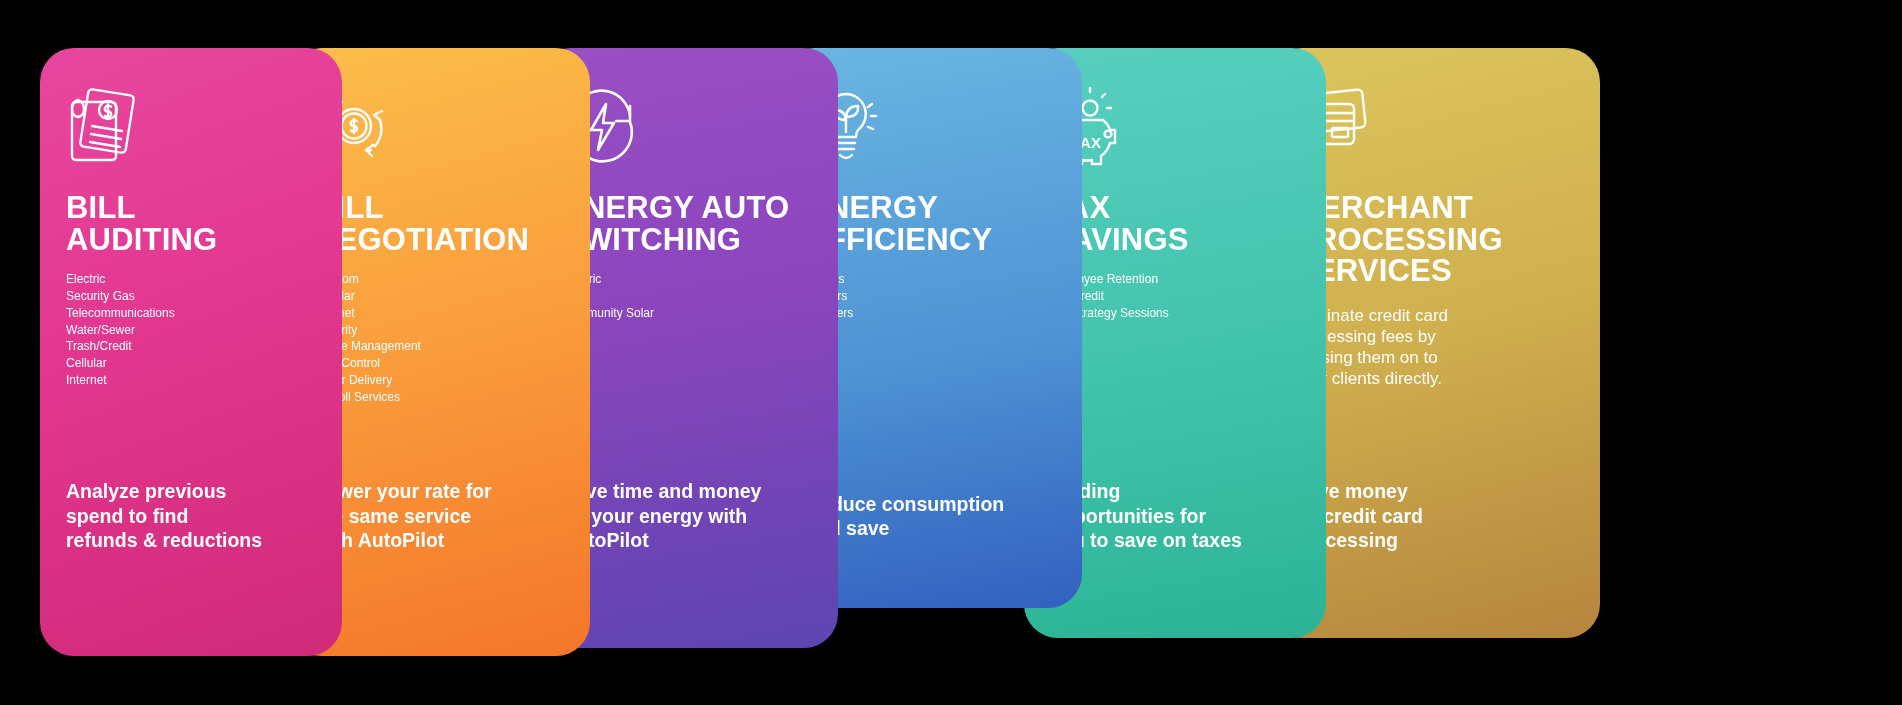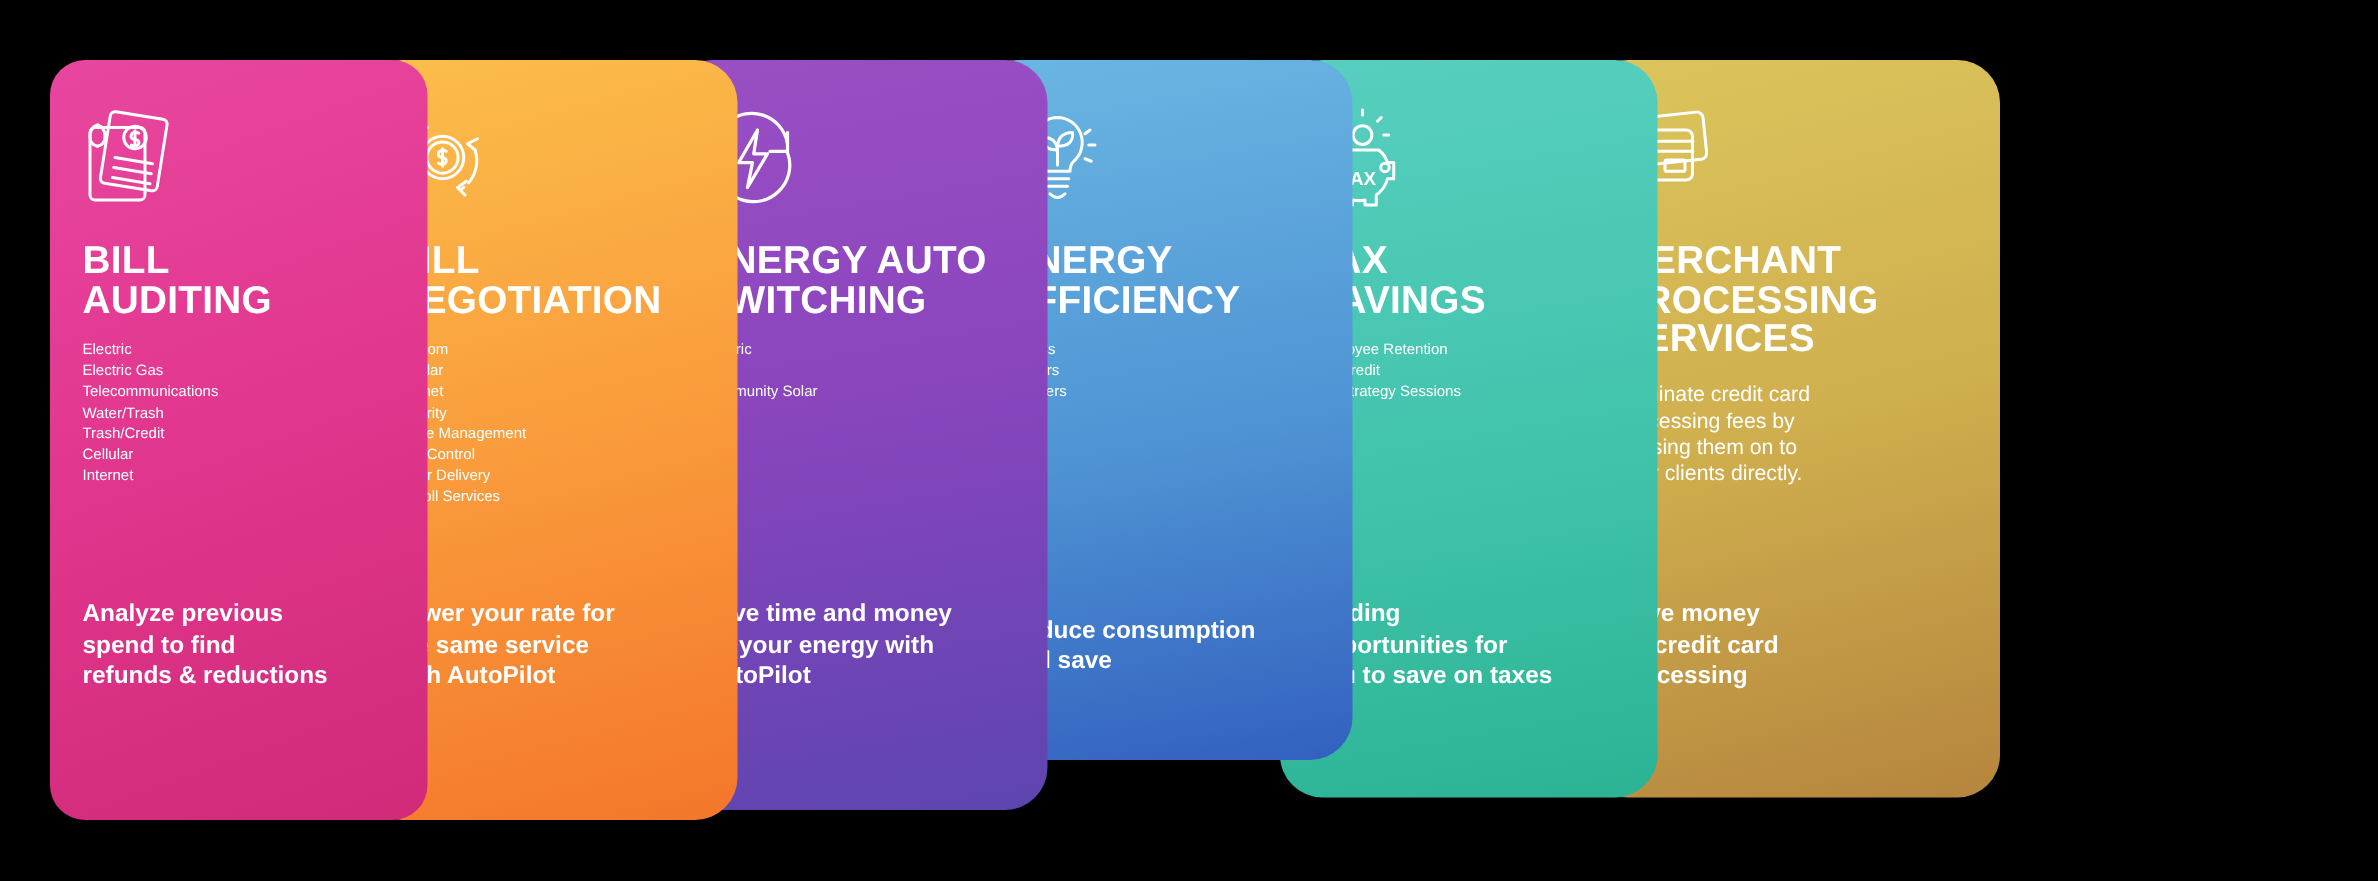--- a/index.html
+++ b/index.html
@@ -27,21 +27,21 @@
   .card .inner{
     position:absolute;
     inset:0;
     padding:28px 26px 0 26px;
     box-sizing:border-box;
     display:flex;
     flex-direction:column;
   }
   
   .c1{left:40px;  height:608px; z-index:6;
-      background:linear-gradient(160deg,#e8479f 0%,#e2378f 45%,#d02a79 100%);border-radius:28px;}
+      background:linear-gradient(160deg,#e8479f 0%,#e2378f 45%,#d02a79 100%);}
   .c2{left:288px; height:608px; z-index:5;
       background:linear-gradient(165deg,#fbbe4a 0%,#fa9d3d 48%,#f4762a 100%);}
   .c3{left:536px; height:600px; z-index:4;
       background:linear-gradient(170deg,#9a4fc4 0%,#8a45bd 45%,#5d45b0 100%);}
   .c4{left:780px; height:560px; z-index:3;
       background:linear-gradient(170deg,#6ab6e2 0%,#4e93d4 55%,#3360bf 100%);}
   .c5{left:1024px;height:590px; z-index:2;
       background:linear-gradient(170deg,#58cfc0 0%,#41c3ab 55%,#2bb394 100%);}
   .c6{left:1268px;height:590px; z-index:1;width:332px;
       background:linear-gradient(165deg,#dcc55c 0%,#cfae4e 50%,#b5853d 100%);}
@@ -130,23 +130,23 @@
           <path d="M42 18.5 v11"></path>
           <path d="M26 40 l30 5"></path>
           <path d="M25 48 l30 5"></path>
           <path d="M24 56 l30 5"></path>
         </svg>
       </div>
       <h2 class="card-title">BILL
 AUDITING</h2>
       <ul class="service-list">
         <li>Electric</li>
-        <li>Electric Gas</li>
+        <li>Security Gas</li>
         <li>Telecommunications</li>
-        <li>Water/Trash</li>
+        <li>Water/Sewer</li>
         <li>Trash/Credit</li>
         <li>Cellular</li>
         <li>Internet</li>
       </ul>
     </div>
     <div class="tagline">Analyze previous
 spend to find
 refunds &amp; reductions</div>
   </div>
 

